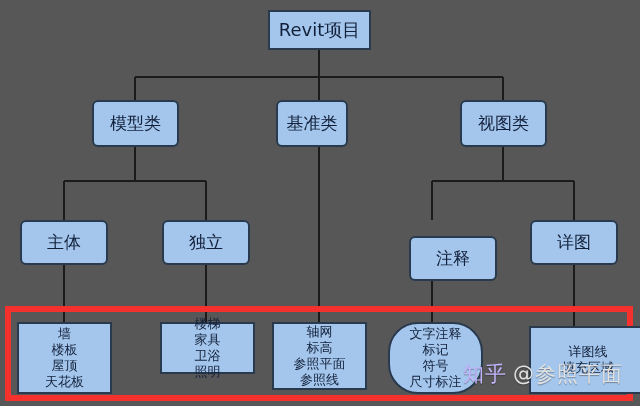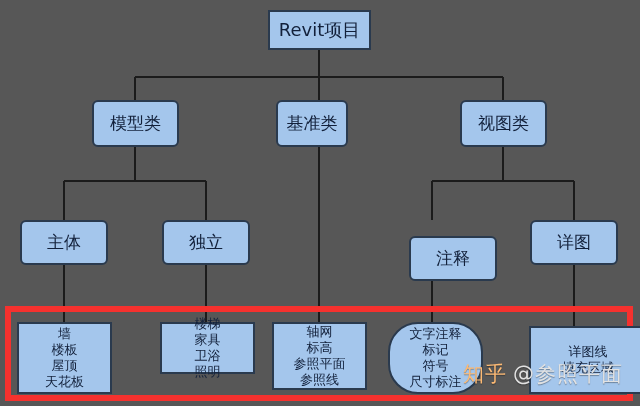--- a/index.html
+++ b/index.html
@@ -73,21 +73,21 @@
     left: 463px;
     top: 360px;
     z-index: 5;
     font-size: 21px;
     color: #e9e9e9;
     white-space: nowrap;
     letter-spacing: 1px;
     text-shadow: 0 1px 1px rgba(0,0,0,0.35);
   }
   #watermark .zh {
-    color: #fdba74;
+    color: #c4b5fd;
   }
   #watermark .at {
     color: #e2e2e2;
     margin-left: 6px;
   }
 </style>
 </head>
 <body>
 
 <div id="canvas">

